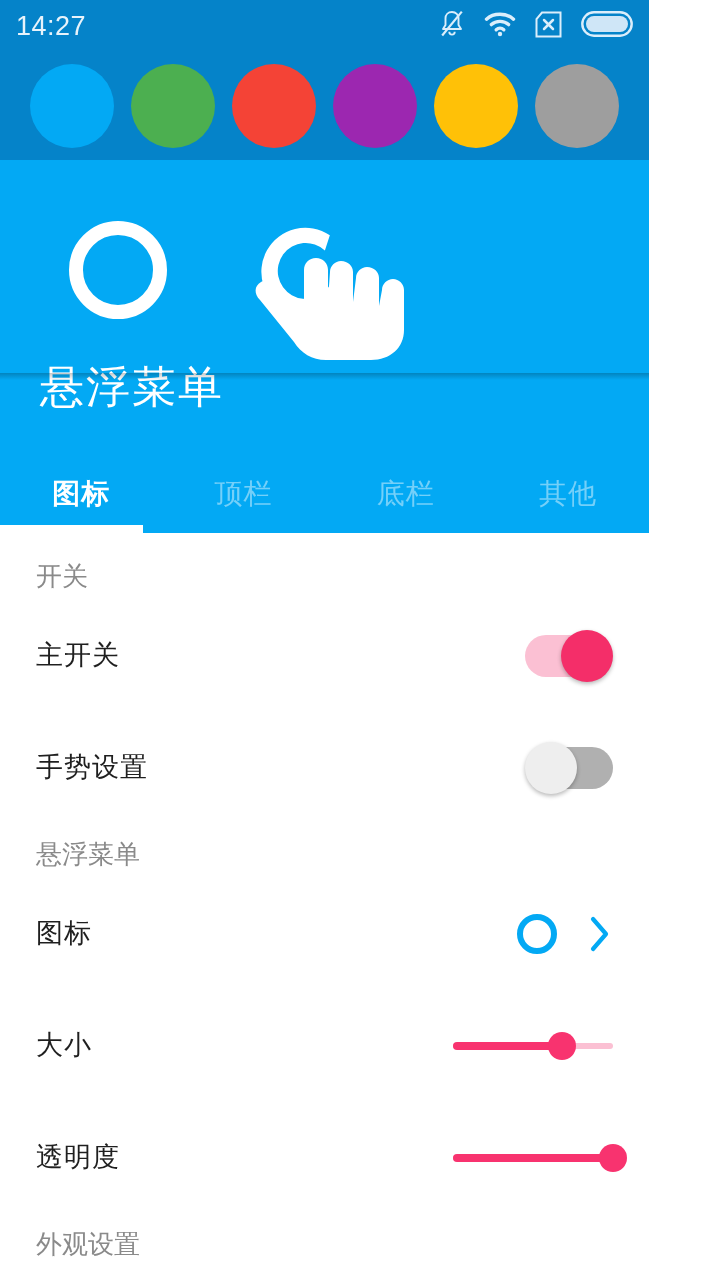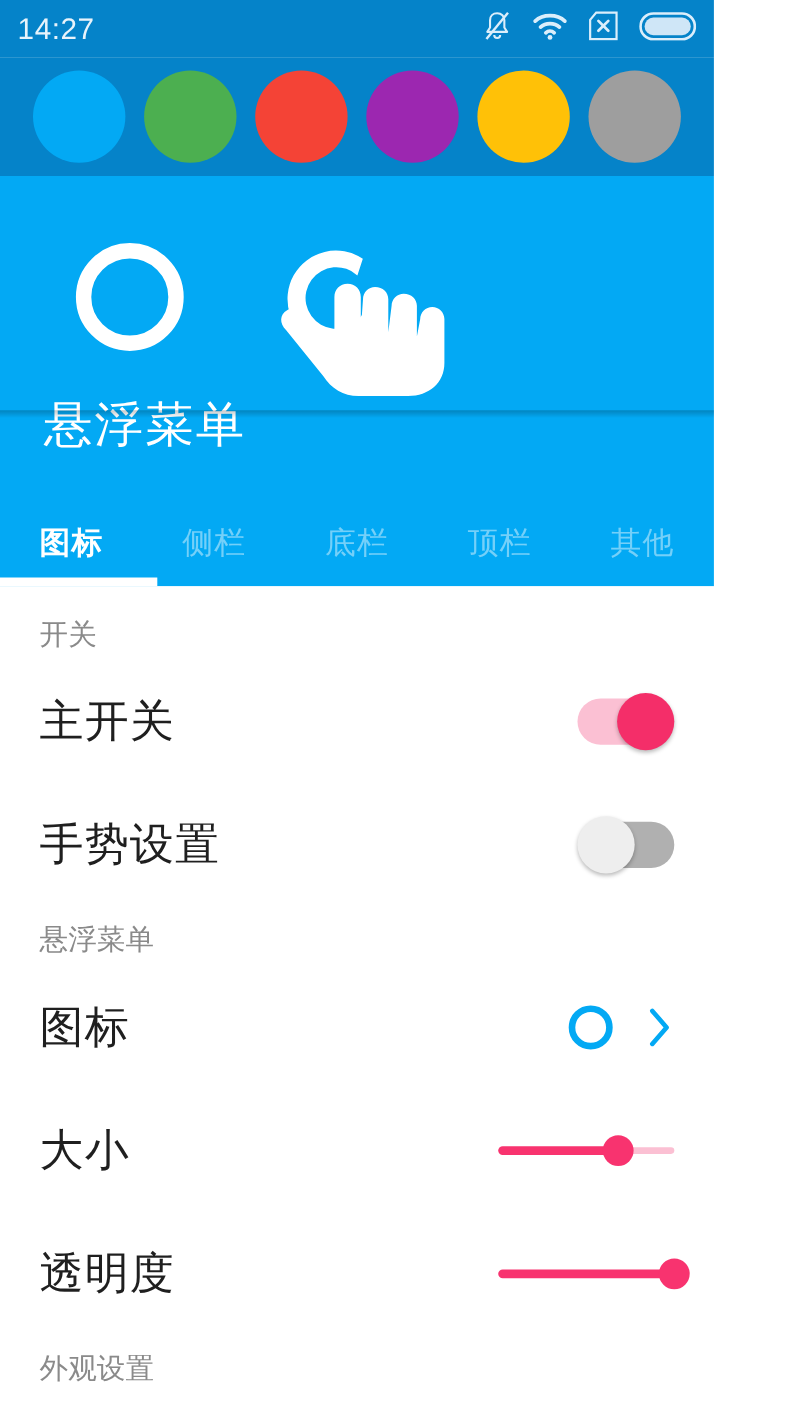--- a/index.html
+++ b/index.html
@@ -124,21 +124,21 @@
     padding:14px 36px 6px 36px;
     line-height:1.3;
   }
   .row {
     display:flex;
     align-items:center;
     min-height:112px;
     padding:0 36px;
   }
   .row-label {
-    font-size:40px;
+    font-size:27px;
     color:#1f1f1f;
     line-height:1;
     letter-spacing:1px;
   }
   .row-right {
     margin-left:auto;
     display:flex;
     align-items:center;
   }
 
@@ -294,23 +294,22 @@
                  C406 140 392 152 373 152
                  L328 152
                  C314 152 303 145 296 134 Z" transform="translate(-2,-4)"></path>
       </g>
     </svg>
 
     <div class="app-title">悬浮菜单</div>
 
     <div class="tabs">
       <div class="tab active">图标</div>
-      <div class="tab">侧栏</div>
+      <div class="tab">顶栏</div>
       <div class="tab">底栏</div>
-      <div class="tab">顶栏</div>
       <div class="tab">其他</div>
     </div>
     <div class="tab-indicator"></div>
   </div>
   <div class="header-shadow"></div>
 
   <div class="list">
 
     <div class="section-title">开关</div>
 

